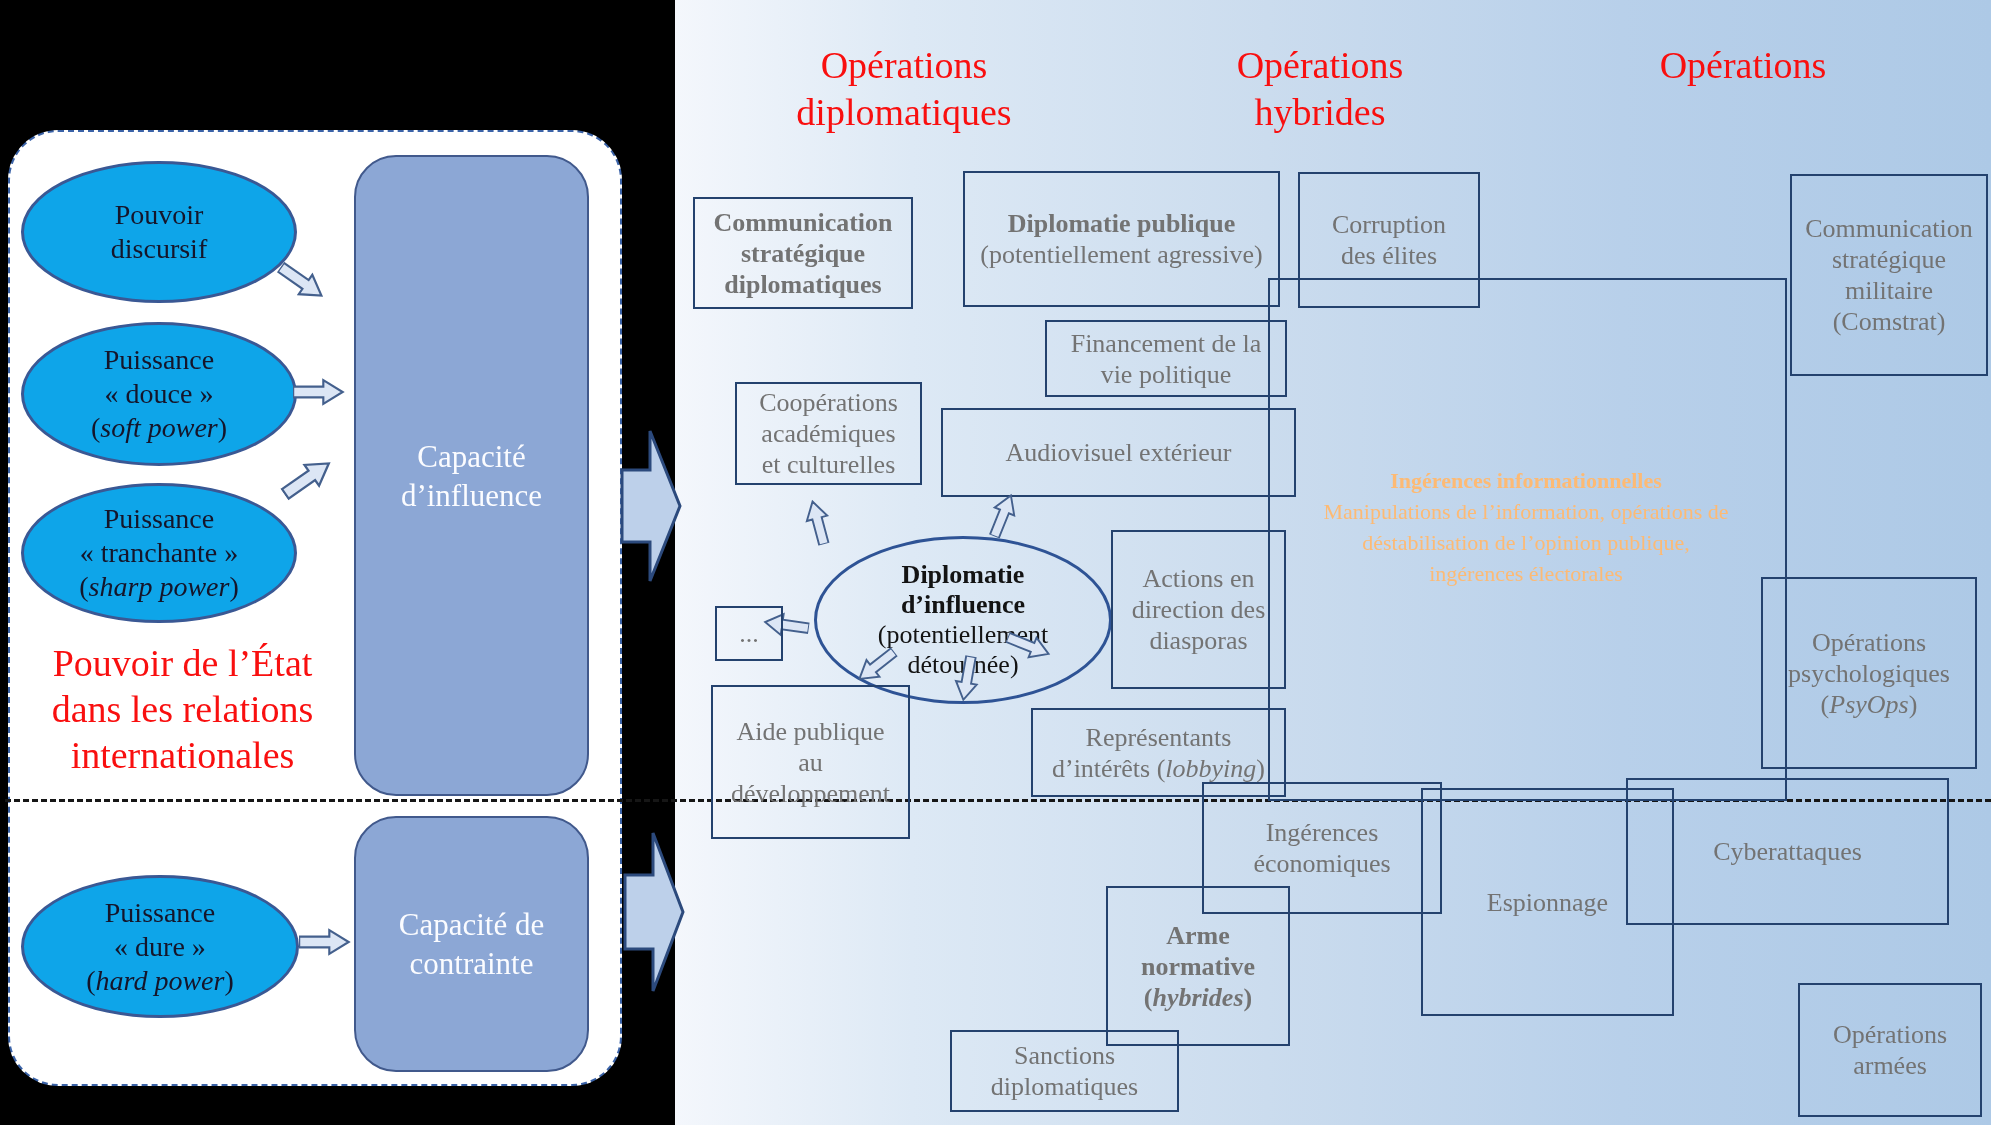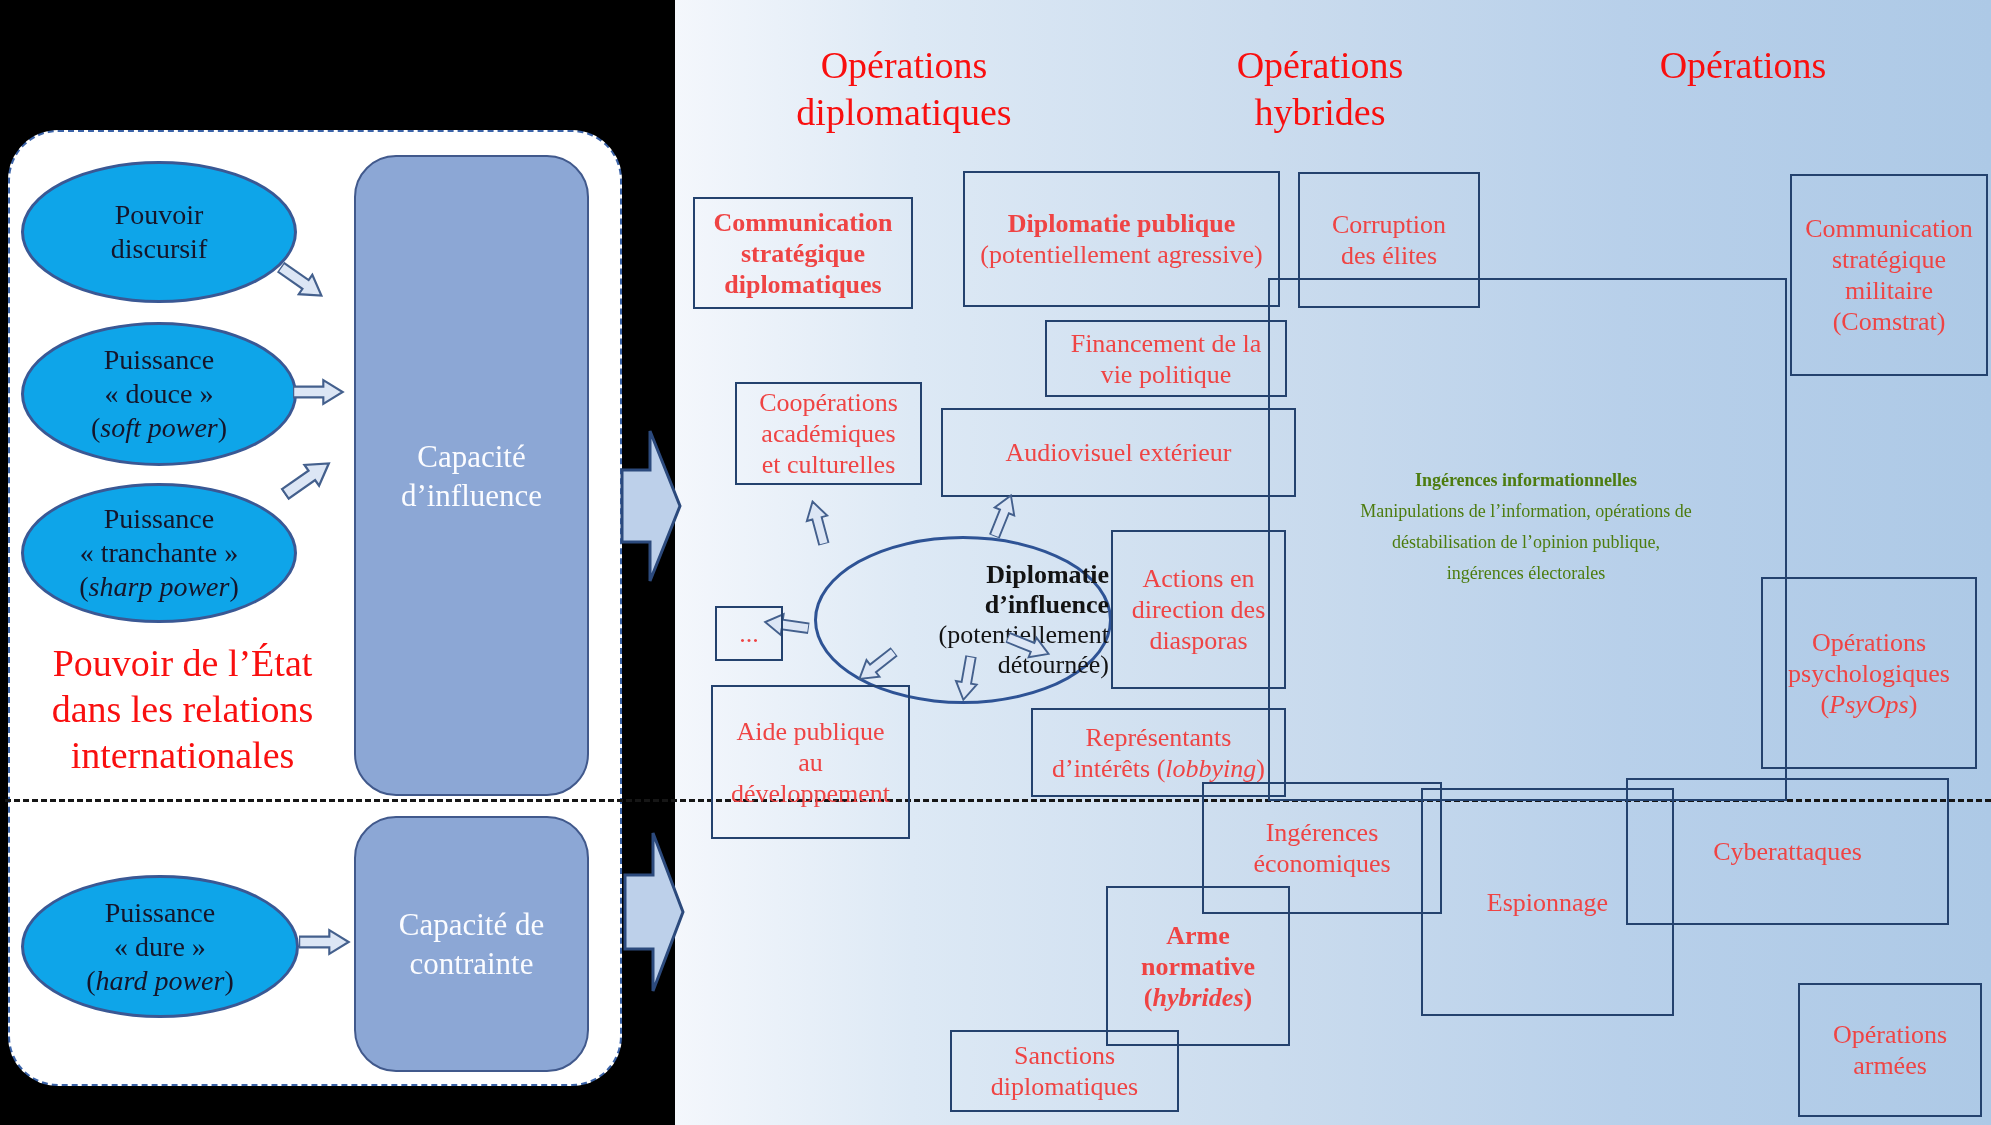--- a/index.html
+++ b/index.html
@@ -12,30 +12,30 @@
     border:2px dashed #3b63a8;border-radius:50px;}
   .dash-line{left:5px;top:799px;width:1986px;height:0;border-top:3px dashed #161616;}
   .lell{border:3px solid #3a5894;border-radius:50%;background:#0ea5e9;color:#15152a;
     display:flex;flex-direction:column;align-items:center;justify-content:center;
     text-align:center;font-size:28px;line-height:34px;}
   .rrect{background:#8ca7d5;border:2px solid #41598c;border-radius:42px;color:#fbfcff;
     display:flex;flex-direction:column;align-items:center;justify-content:center;
     text-align:center;font-size:31px;line-height:39px;}
   .red-title{color:#f90f0f;font-size:38px;line-height:46px;text-align:center;}
   .hdr{color:#f90f0f;font-size:38px;line-height:47px;text-align:center;}
-  .box{border:2px solid #24426e;color:#ef4444;display:flex;flex-direction:column;
+  .box{border:2px solid #24426e;color:#737373;display:flex;flex-direction:column;
     align-items:center;justify-content:center;text-align:center;
     font-size:26px;line-height:31px;background:transparent;}
   .oell{border:3px solid #2e5395;border-radius:50%;background:transparent;color:#131313;
-    display:flex;flex-direction:column;align-items:flex-end;justify-content:center;
+    display:flex;flex-direction:column;align-items:center;justify-content:center;
     text-align:center;font-size:26px;line-height:30px;}
   .b{font-weight:bold;}
   .i{font-style:italic;}
   .arrow-sm svg{display:block;}
-  .txt-block{text-align:center;color:#4d7c0f;font-size:18px;line-height:31px;}
+  .txt-block{text-align:center;color:#fdba74;font-size:22px;line-height:31px;}
 </style>
 </head>
 <body>
 
 <div id="canvas">
 
   <div class="abs right-bg"></div>
   <div class="abs white-box"></div>
   <div class="abs dash-line"></div>
 

